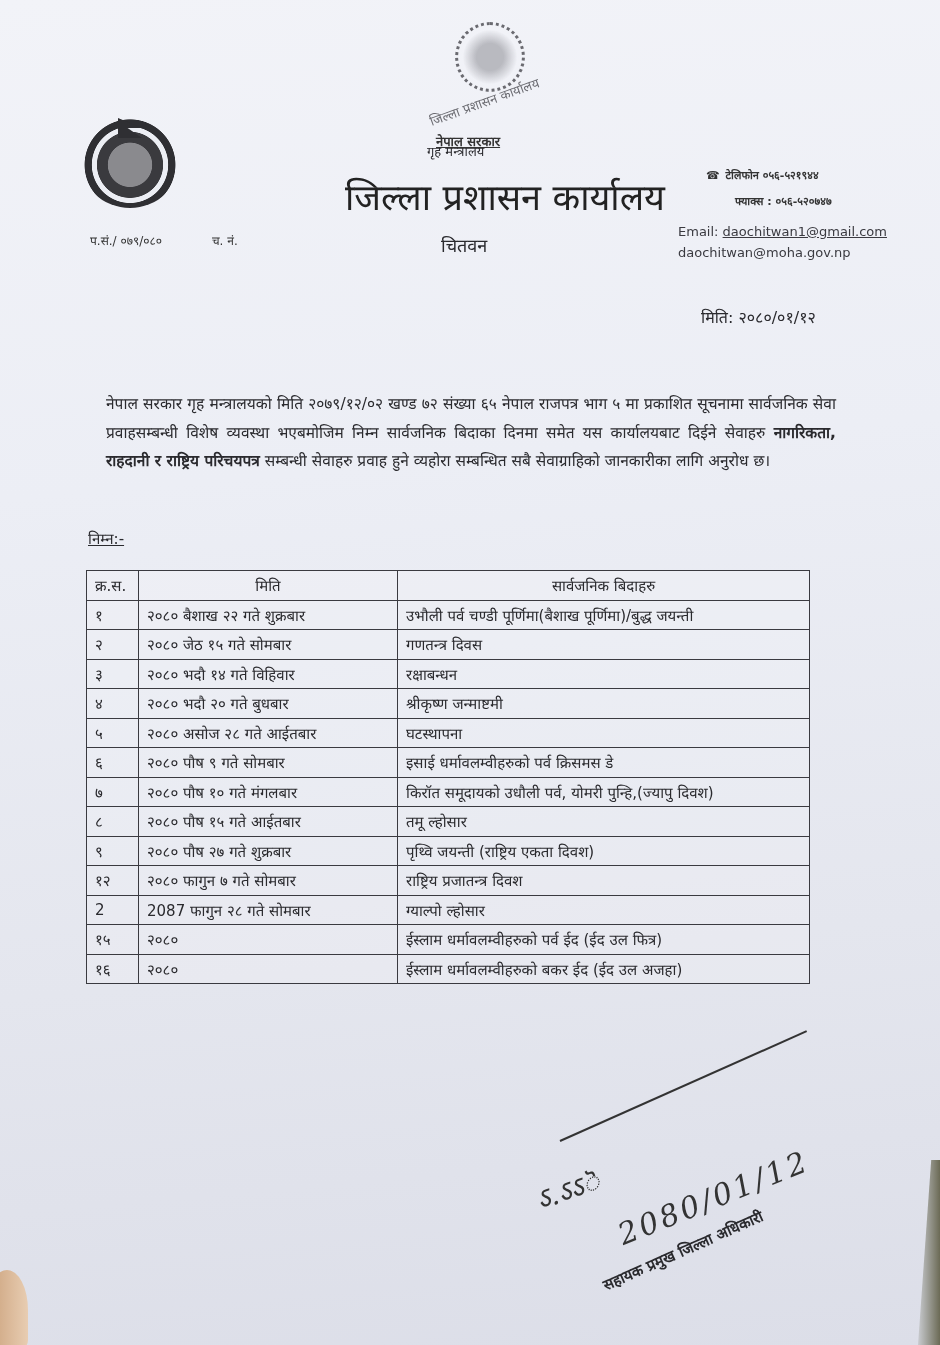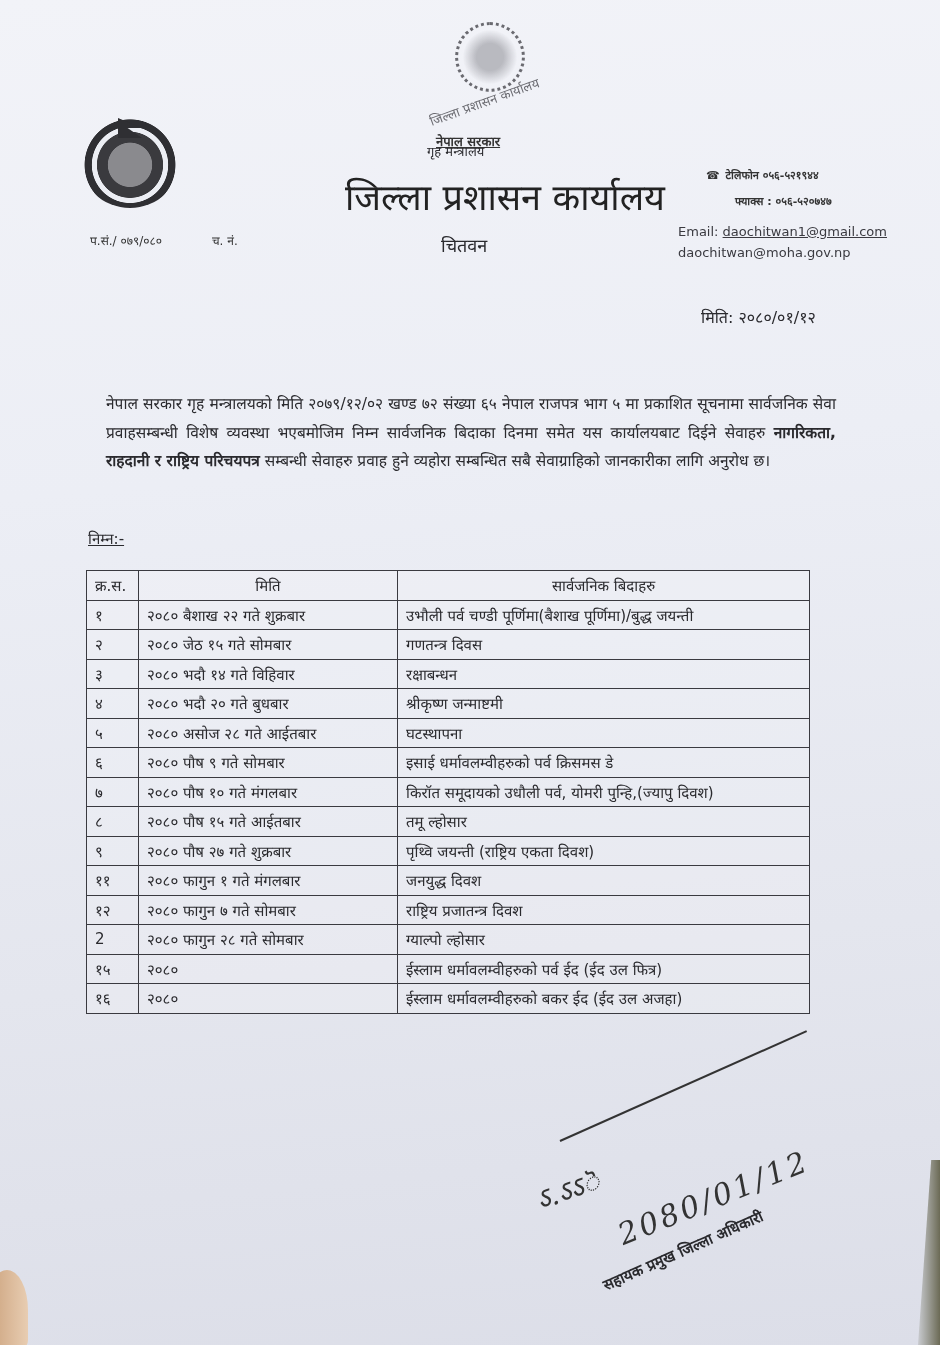--- a/index.html
+++ b/index.html
@@ -176,32 +176,27 @@
           <td>८</td>
           <td>२०८० पौष १५ गते आईतबार</td>
           <td>तमू ल्होसार</td>
         </tr>
         <tr>
           <td>९</td>
           <td>२०८० पौष २७ गते शुक्रबार</td>
           <td>पृथ्वि जयन्ती (राष्ट्रिय एकता दिवश)</td>
         </tr>
         <tr>
-          <td>११</td>
-          <td>२०८० फागुन १ गते मंगलबार</td>
-          <td>जनयुद्ध दिवश</td>
-        </tr>
-        <tr>
           <td>१२</td>
           <td>२०८० फागुन ७ गते सोमबार</td>
           <td>राष्ट्रिय प्रजातन्त्र दिवश</td>
         </tr>
         <tr>
           <td>2</td>
-          <td>२०८० फागुन २८ गते सोमबार</td>
+          <td>2087 फागुन २८ गते सोमबार</td>
           <td>ग्याल्पो ल्होसार</td>
         </tr>
         <tr>
           <td>१५</td>
           <td>२०८०</td>
           <td>ईस्लाम धर्मावलम्वीहरुको पर्व ईद (ईद उल फित्र)</td>
         </tr>
         <tr>
           <td>१६</td>
           <td>२०८०</td>

